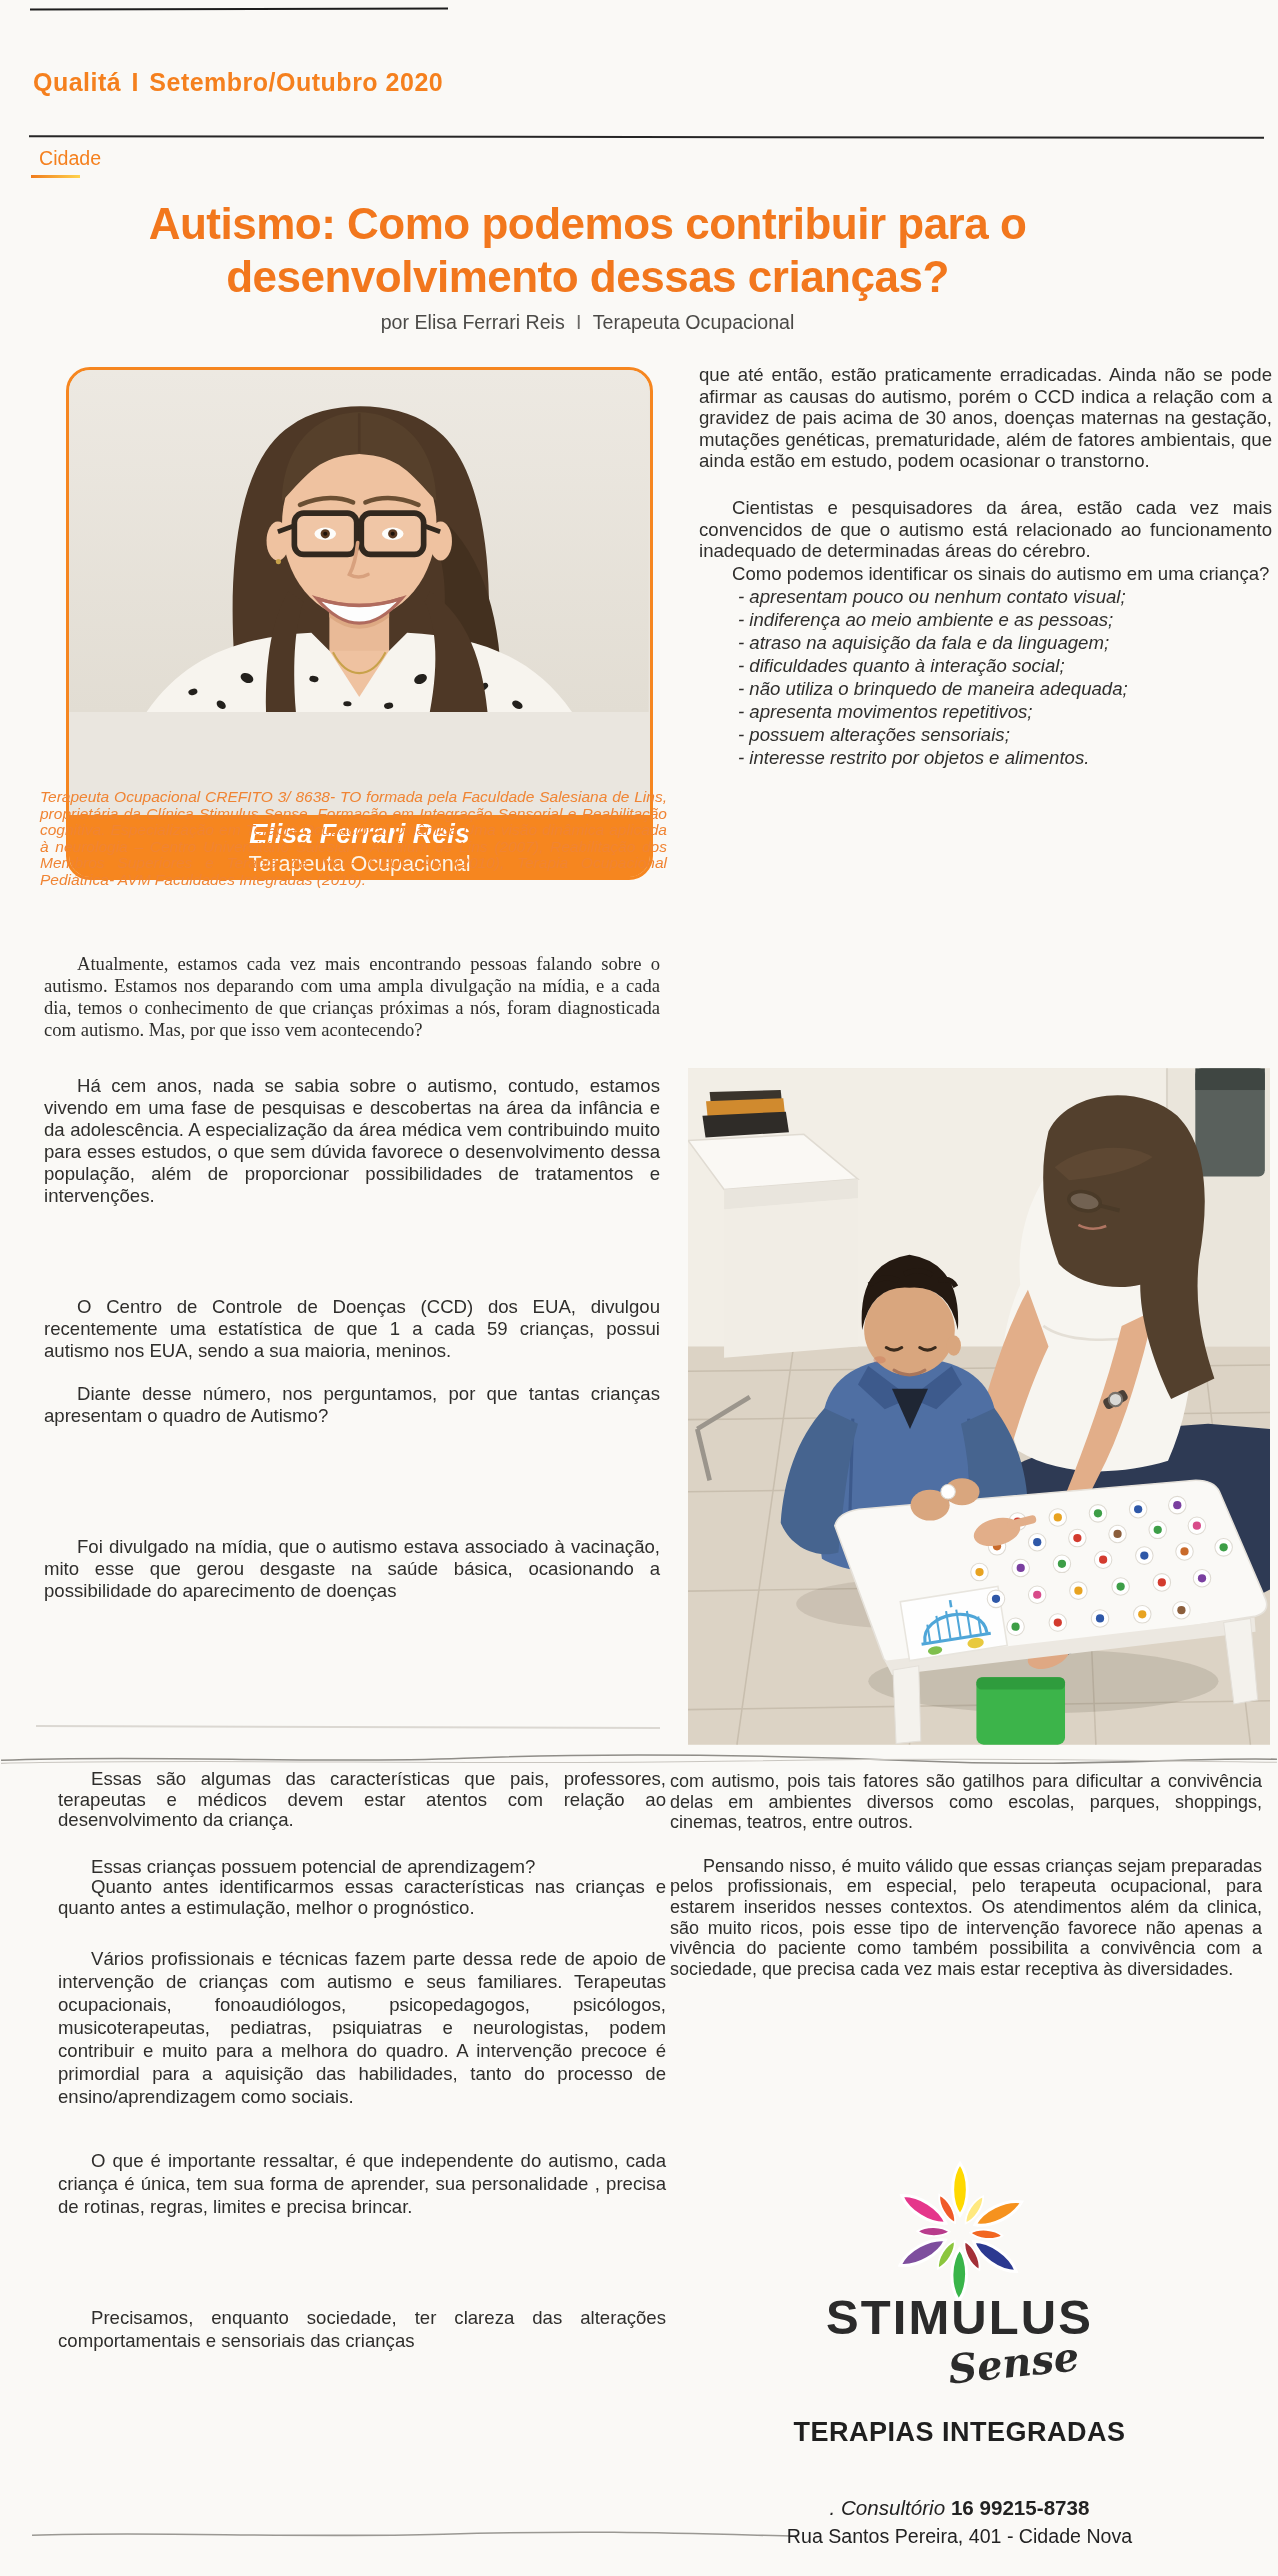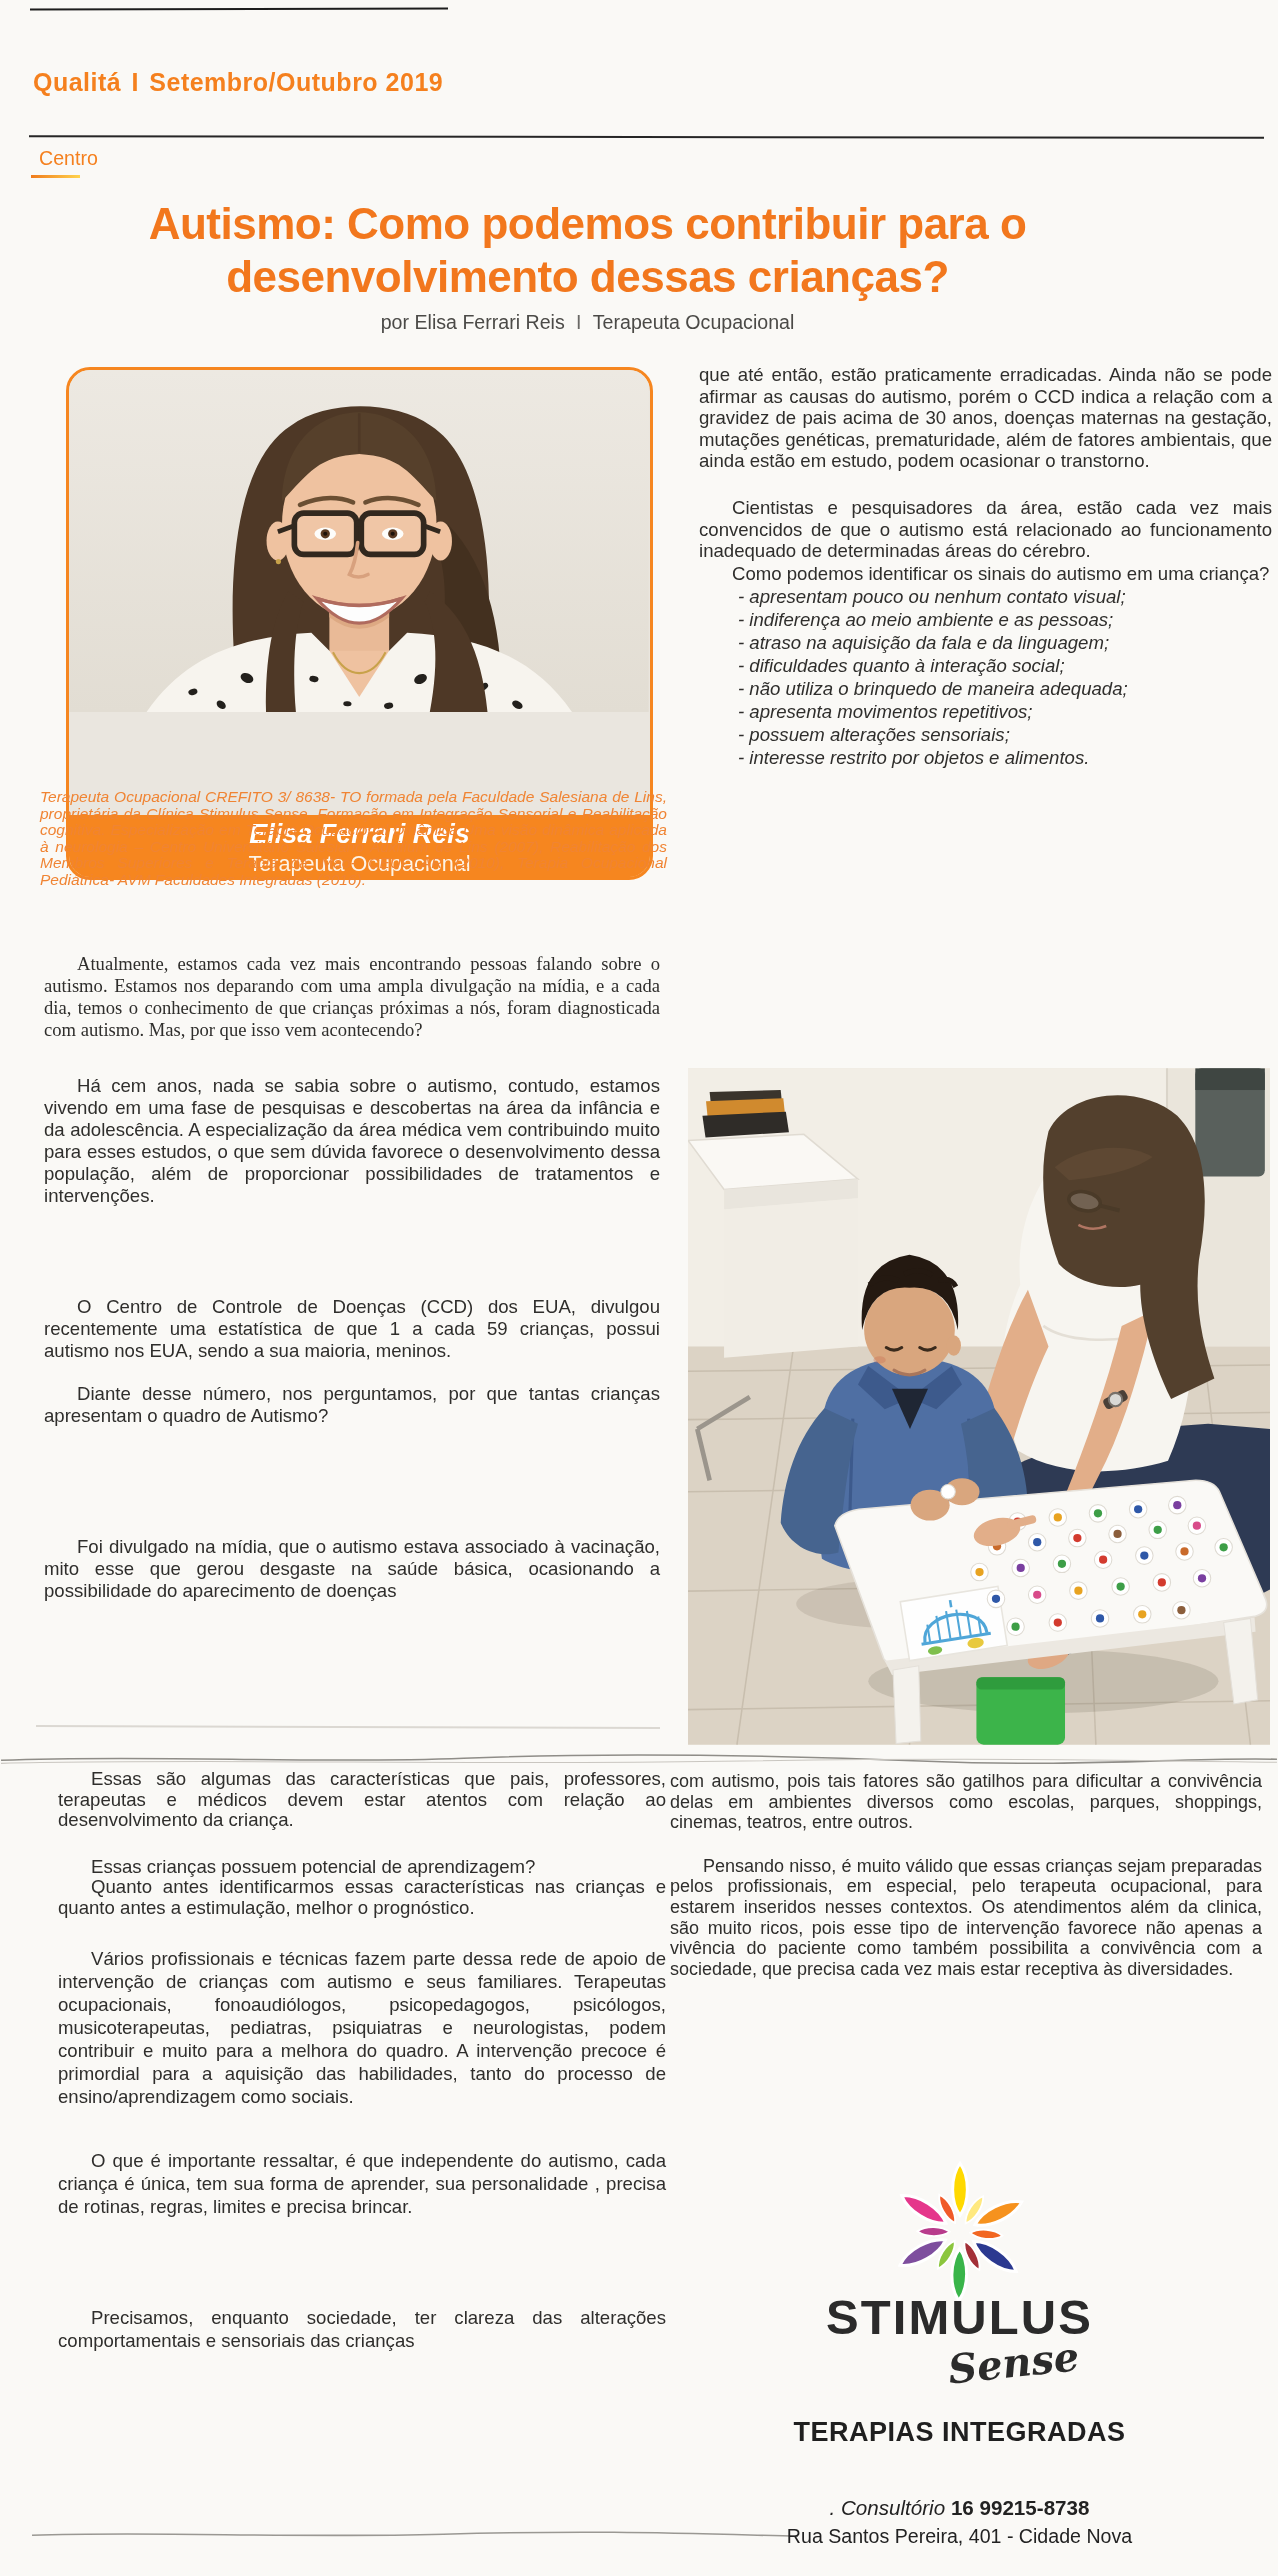--- a/index.html
+++ b/index.html
@@ -85,27 +85,27 @@
   .address{position:absolute;left:0;right:0;top:376px;text-align:center;font-size:19.6px;color:#222;}
 </style>
 </head>
 <body>
 
 <div class="page">
 
   <div class="top-rule"></div>
 
   <div class="masthead">
-    <span>Qualitá</span><span class="m-sep">I</span><span>Setembro/Outubro 2019</span>
+    <span>Qualitá</span><span class="m-sep">I</span><span>Setembro/Outubro 2020</span>
   </div>
 
   <div class="full-rule"></div>
 
   <div class="section-label">
-    <span>Centro</span>
+    <span>Cidade</span>
     <div class="section-underline"></div>
   </div>
 
   <h1 class="title">
     <span>Autismo: Como podemos contribuir para o</span><br>
     <span>desenvolvimento dessas crianças?</span>
   </h1>
 
   <div class="byline">
     <span>por Elisa Ferrari Reis</span><span class="b-sep">I</span><span>Terapeuta Ocupacional</span>

